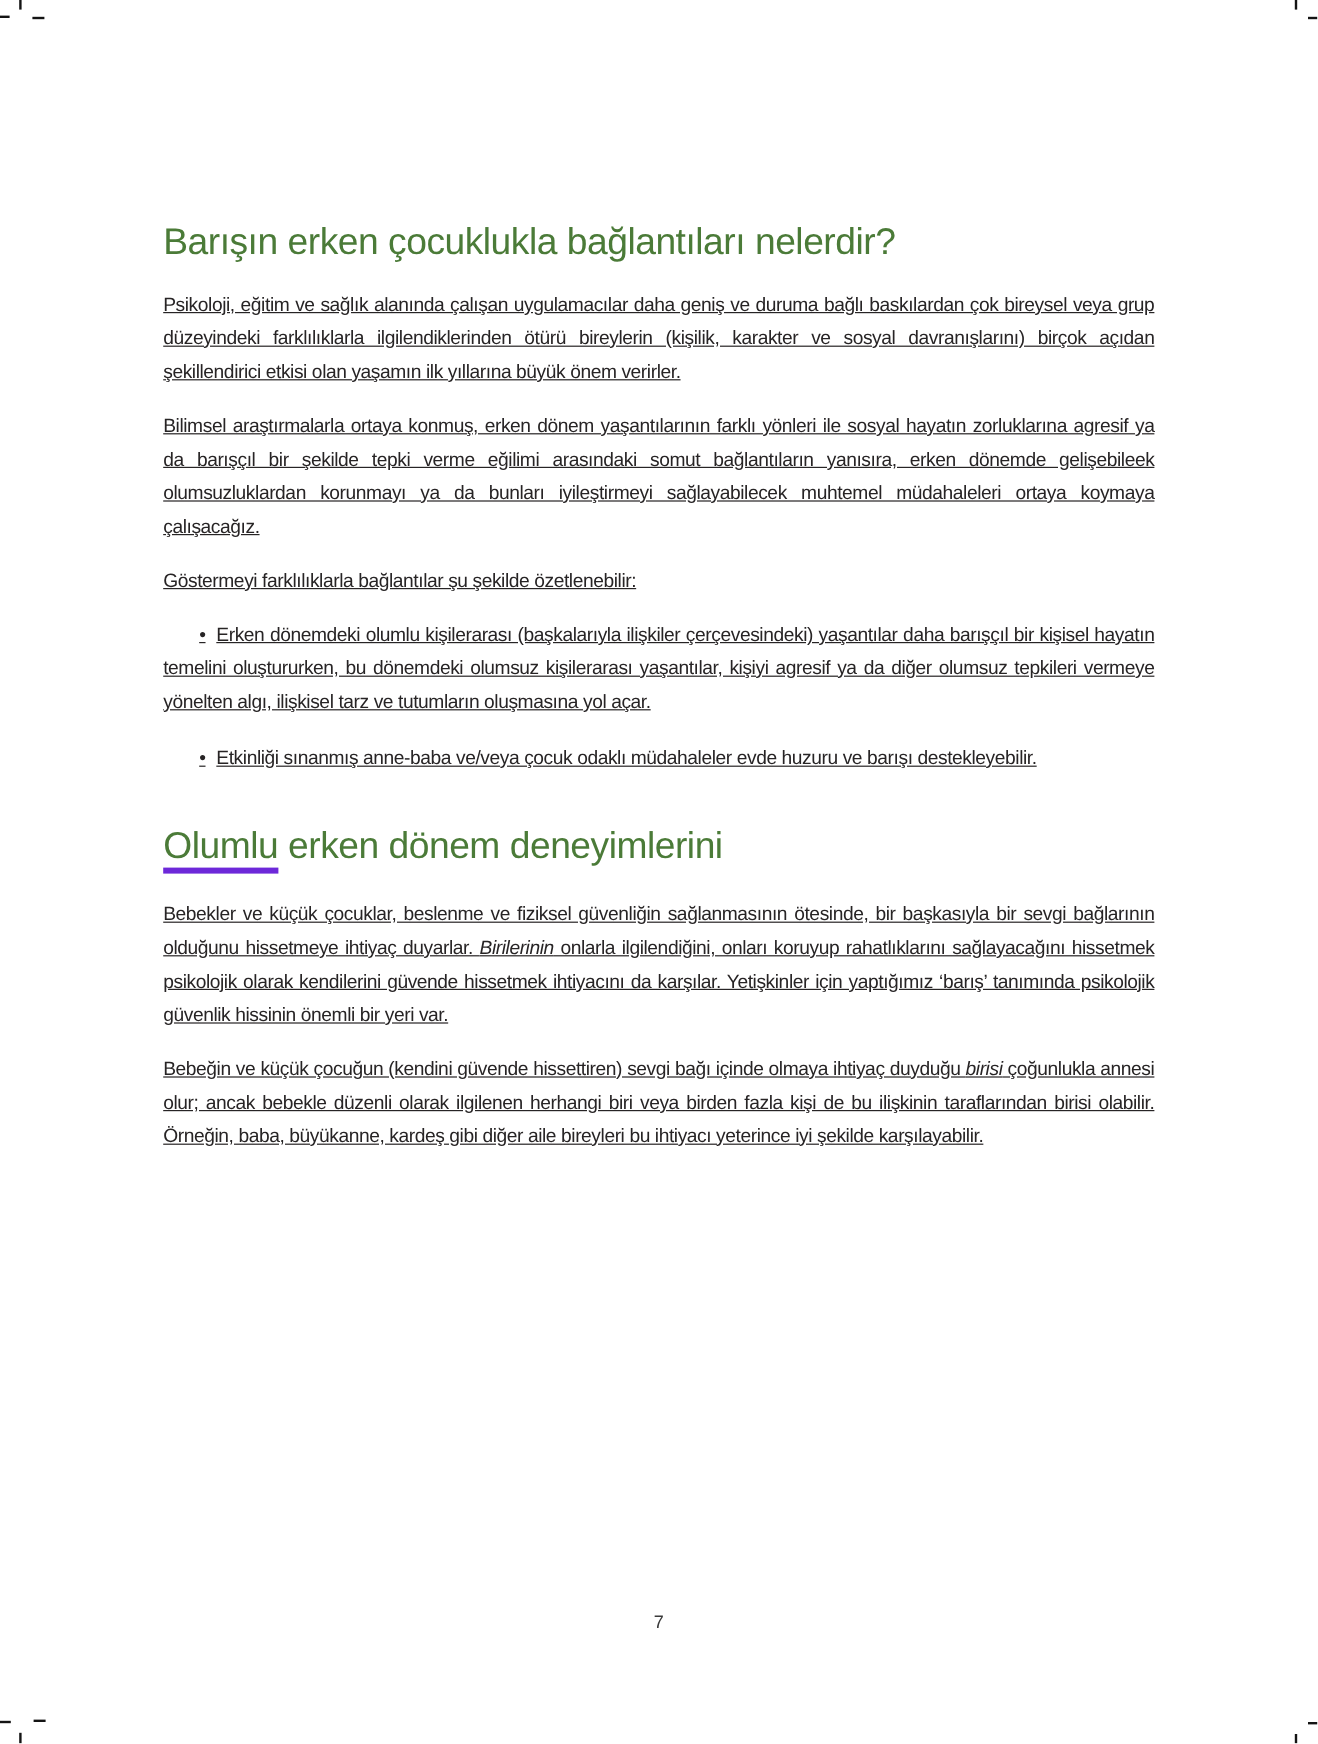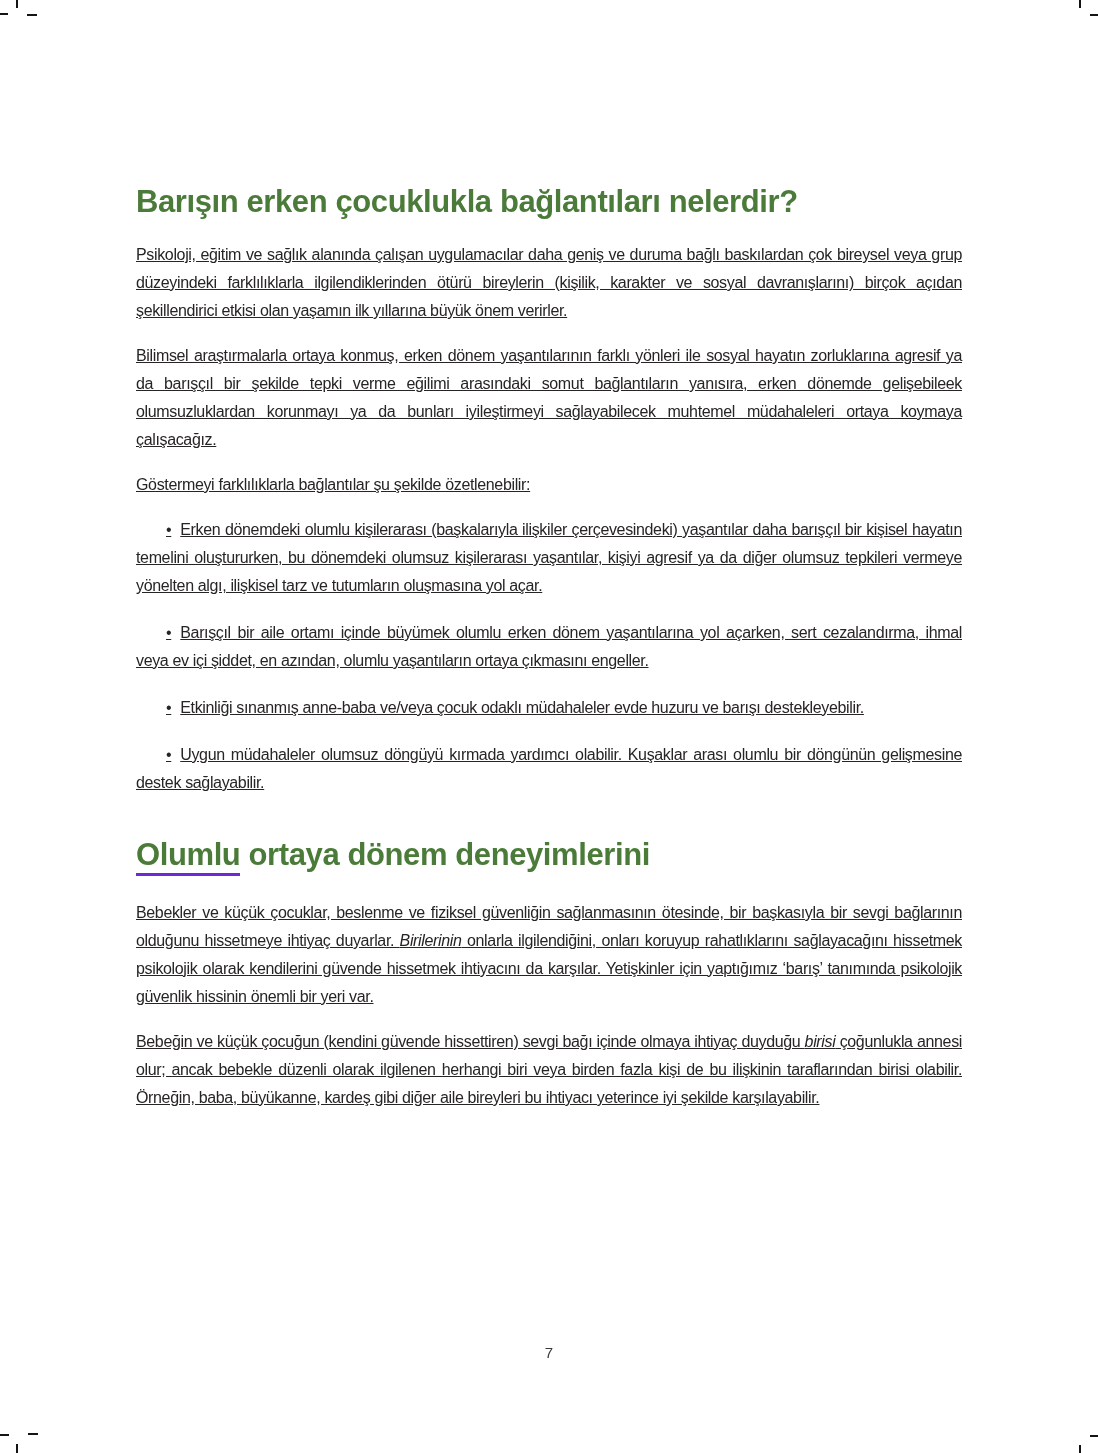--- a/index.html
+++ b/index.html
@@ -13,33 +13,33 @@
     overflow: hidden;
   }
   .content {
     position: absolute;
     left: 136px;
     width: 826px;
     top: 184px;
   }
   h1.heading {
     font-size: 31px;
-    font-weight: bold;
+    font-weight: normal;
     color: #4b7b38;
     margin: 0 0 21px 0;
     line-height: 1.16;
     letter-spacing: -0.4px;
   }
   h1.heading2 {
     margin-top: 36px;
     margin-bottom: 21px;
     line-height: 1.45;
   }
   .underline-word {
-    border-bottom: 3px solid #6d28d9;
+    border-bottom: 5px solid #6d28d9;
     padding-bottom: 1px;
   }
   p.body {
     font-size: 16px;
     line-height: 28px;
     letter-spacing: -0.35px;
     text-align: justify;
     margin: 0 0 17px 0;
     text-decoration: underline;
   }
@@ -90,28 +90,26 @@
   <main class="content">
 
     <h1 class="heading">Barışın erken çocuklukla bağlantıları nelerdir?</h1>
 
     <p class="body">Psikoloji, eğitim ve sağlık alanında çalışan uygulamacılar daha geniş ve duruma bağlı baskılardan çok bireysel veya grup düzeyindeki farklılıklarla ilgilendiklerinden ötürü bireylerin (kişilik, karakter ve sosyal davranışlarını) birçok açıdan şekillendirici etkisi olan yaşamın ilk yıllarına büyük önem verirler.</p>
     <p class="body">Bilimsel araştırmalarla ortaya konmuş, erken dönem yaşantılarının farklı yönleri ile sosyal hayatın zorluklarına agresif ya da barışçıl bir şekilde tepki verme eğilimi arasındaki somut bağlantıların yanısıra, erken dönemde gelişebileek olumsuzluklardan korunmayı ya da bunları iyileştirmeyi sağlayabilecek muhtemel müdahaleleri ortaya koymaya çalışacağız.</p>
     <p class="body">Göstermeyi farklılıklarla bağlantılar şu şekilde özetlenebilir:</p>
 
     <p class="body bullet"><span class="dot">•</span><span>Erken dönemdeki olumlu kişilerarası (başkalarıyla ilişkiler çerçevesindeki) yaşantılar daha barışçıl bir kişisel hayatın temelini oluştururken, bu dönemdeki olumsuz kişilerarası yaşantılar, kişiyi agresif ya da diğer olumsuz tepkileri vermeye yönelten algı, ilişkisel tarz ve tutumların oluşmasına yol açar.</span></p>
 
-    <p class="body bullet"><span class="dot">•</span><span>Barışçıl bir aile ortamı içinde büyümek olumlu erken dönem yaşantılarına yol açarken, sert cezalandırma, ihmal veya ev içi şiddet, en azından, olumlu yaşantıların ortaya çıkmasını engeller.</span></p>
 
 
     <p class="body bullet"><span class="dot">•</span><span>Etkinliği sınanmış anne-baba ve/veya çocuk odaklı müdahaleler evde huzuru ve barışı destekleyebilir.</span></p>
 
-    <p class="body bullet"><span class="dot">•</span><span>Uygun müdahaleler olumsuz döngüyü kırmada yardımcı olabilir. Kuşaklar arası olumlu bir döngünün gelişmesine destek sağlayabilir.</span></p>
 
-    <h1 class="heading heading2"><span class="underline-word">Olumlu</span><span> ortaya dönem deneyimlerini</span><br></h1>
+    <h1 class="heading heading2"><span class="underline-word">Olumlu</span><span> erken dönem deneyimlerini</span><br></h1>
 
     <p class="body"><span>Bebekler ve küçük çocuklar, beslenme ve fiziksel güvenliğin sağlanmasının ötesinde, bir başkasıyla bir sevgi bağlarının olduğunu hissetmeye ihtiyaç duyarlar. </span><em>Birilerinin</em><span> onlarla ilgilendiğini, onları koruyup rahatlıklarını sağlayacağını hissetmek psikolojik olarak kendilerini güvende hissetmek ihtiyacını da karşılar. Yetişkinler için yaptığımız ‘barış’ tanımında psikolojik güvenlik hissinin önemli bir yeri var.</span></p>
 
     <p class="body"><span>Bebeğin ve küçük çocuğun (kendini güvende hissettiren) sevgi bağı içinde olmaya ihtiyaç duyduğu </span><em>birisi</em><span> çoğunlukla annesi olur; ancak bebekle düzenli olarak ilgilenen herhangi biri veya birden fazla kişi de bu ilişkinin taraflarından birisi olabilir. Örneğin, baba, büyükanne, kardeş gibi diğer aile bireyleri bu ihtiyacı yeterince iyi şekilde karşılayabilir.</span></p>
 
   </main>
 
   <div class="page-number">7</div>
 
 </div>

